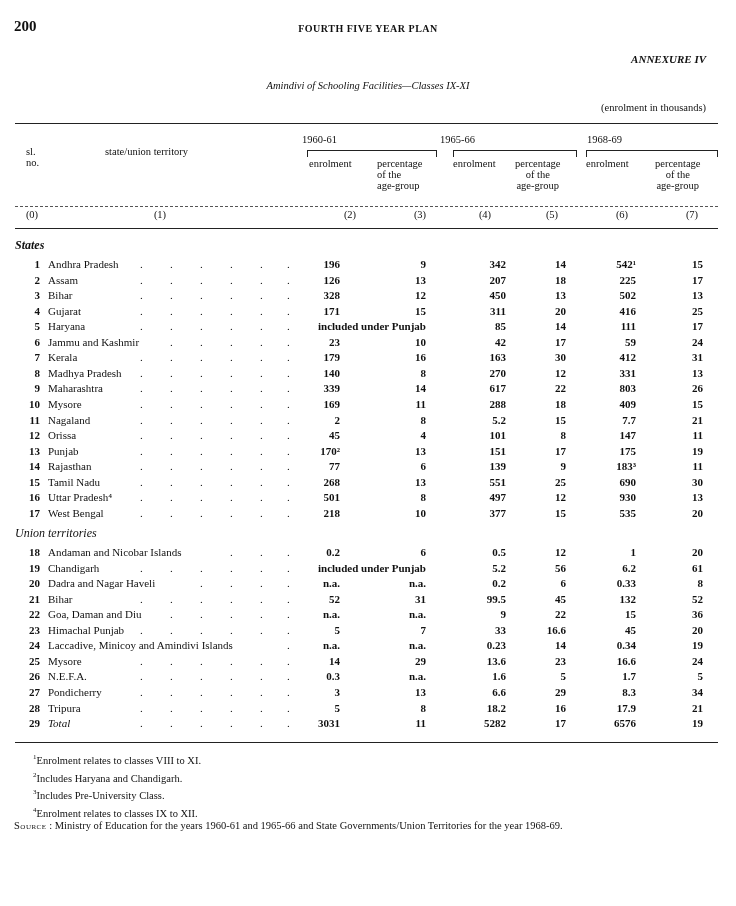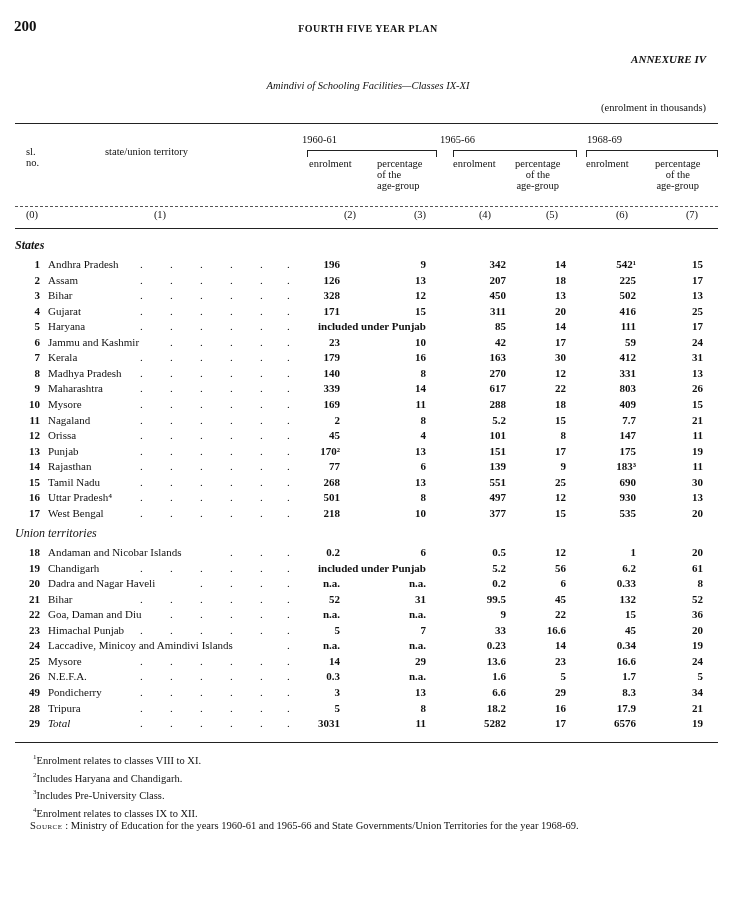--- a/index.html
+++ b/index.html
@@ -31,21 +31,21 @@
   .c3 { left:380px; width:46px; }
   .c4 { left:460px; width:46px;font-family:Liberation Serif, serif; }
   .c5 { left:520px; width:46px; }
   .c6 { left:590px; width:46px; }
   .c7 { left:660px; width:43px; }
   .span23 { position:absolute; left:307px; width:130px; text-align:center; font-weight:bold; white-space:nowrap; }
   .italic { font-style:italic; }
 
   .foot { position:absolute; left:33px; font-size:10.5px; }
   .foot sup { font-size:7px; }
-  #source { left:30px; top:820px; font-size:10.5px; }
+  #source { left:14px; top:820px; font-size:10.5px; }
   #source .lab { font-variant:small-caps; letter-spacing:0.5px; }
 </style>
 </head>
 <body>
 
 <div class="abs" id="page-num">200</div>
 <div class="abs" id="running-head">FOURTH FIVE YEAR PLAN</div>
 <div class="abs" id="annexure">ANNEXURE IV</div>
 <div class="abs" id="table-title">Amindivi of Schooling Facilities—Classes IX-XI</div>
 <div class="abs" id="unit-note">(enrolment in thousands)</div>
@@ -549,21 +549,21 @@
         <span style="left:287px">.</span>
       </span>
       <span class="c c2">0.3</span>
       <span class="c c3">n.a.</span>
       <span class="c c4">1.6</span>
       <span class="c c5">5</span>
       <span class="c c6">1.7</span>
       <span class="c c7">5</span>
     </div>
     <div class="row" style="top: 684.95px;">
-      <span class="sl">49</span>
+      <span class="sl">27</span>
       <span class="nm">Pondicherry</span>
       <span class="dots">
         <span style="left:140px">.</span>
         <span style="left:170px">.</span>
         <span style="left:200px">.</span>
         <span style="left:230px">.</span>
         <span style="left:260px">.</span>
         <span style="left:287px">.</span>
       </span>
       <span class="c c2">3</span>

